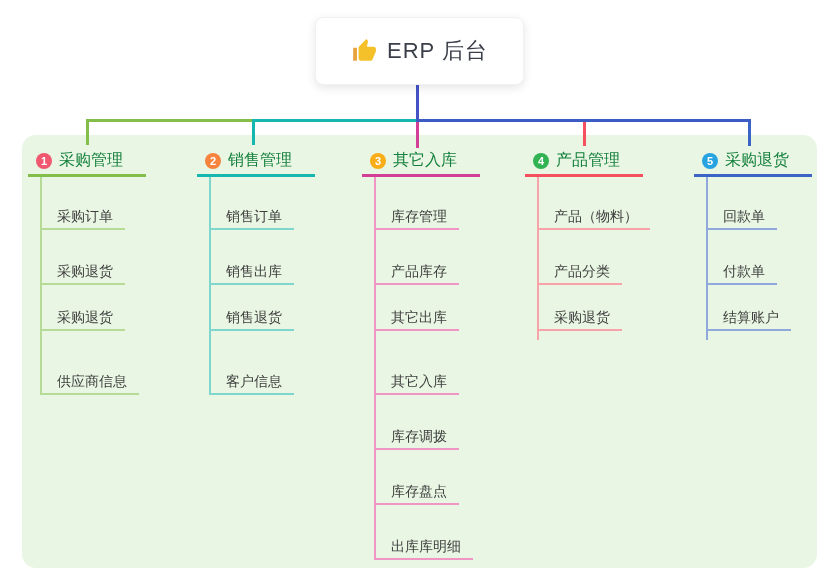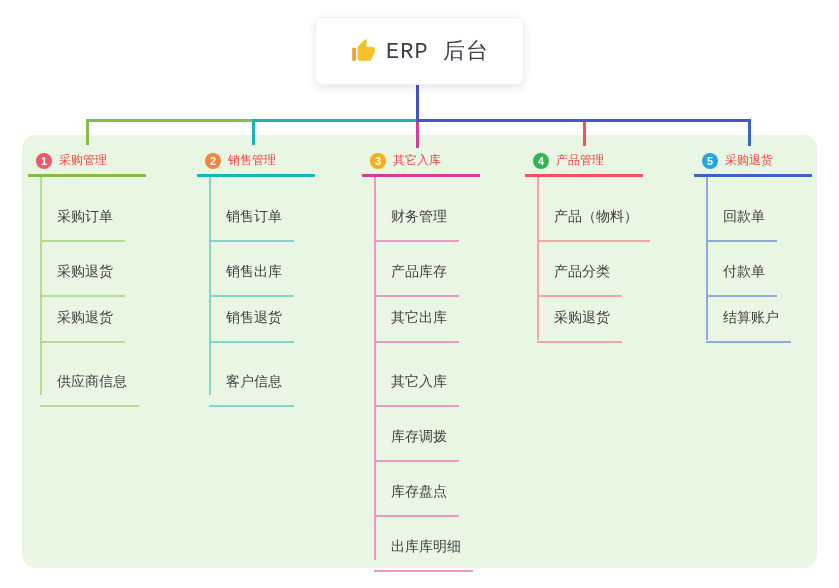--- a/index.html
+++ b/index.html
@@ -1,32 +1,32 @@
 <!DOCTYPE html>
 <html><head>
 <meta charset="utf-8">
 <style>
   html,body{margin:0;padding:0;background:#ffffff;font-family:"Liberation Sans","DejaVu Sans",sans-serif;}
   .stage{position:relative;width:839px;height:588px;background:#fff;overflow:hidden;}
   .panel{position:absolute;left:22px;top:135px;width:795px;height:433px;border-radius:14px;}
   .root-node{position:absolute;left:315px;top:17px;width:207px;height:66px;background:#ffffff;
     border:1px solid #f1f1f1;border-radius:8px;box-shadow:0 3px 10px rgba(0,0,0,0.10);
-    display:flex;align-items:center;justify-content:center;gap:10px;cursor:pointer;font-family:Liberation Mono, monospace;}
+    display:flex;align-items:center;justify-content:center;gap:10px;cursor:pointer;}
   .root-title{font-size:22px;color:#3b3f4a;font-weight:500;letter-spacing:1px;}
   .seg{position:absolute;}
   
   .branch{position:static;}
   .bhead{position:absolute;left:var(--x);top:147px;width:110px;height:27px;padding-left:8px;
     border-bottom:3px solid var(--c);display:flex;align-items:center;gap:7px;cursor:pointer;}
   .badge{width:16px;height:16px;border-radius:50%;background:var(--bc);color:#fff;font-size:11px;
     line-height:16px;text-align:center;font-weight:bold;flex:none;}
-  .blabel{font-size:12px;color:#ef4444;font-weight:500;white-space:nowrap;}
+  .blabel{font-size:16px;color:#15803d;font-weight:500;white-space:nowrap;}
   .stem{position:absolute;left:calc(var(--x) + 12px);top:177px;width:2px;background:var(--cl);}
   .child{position:absolute;left:calc(var(--x) + 12px);height:24px;line-height:23px;
-    padding:0 12px 12px 17px;border-bottom:2px solid var(--cl);white-space:nowrap;cursor:pointer;}
+    padding:0 12px 0 17px;border-bottom:2px solid var(--cl);white-space:nowrap;cursor:pointer;}
   .ct{font-size:14px;color:#3e3e3e;}
   .r0{top:204px}.r1{top:259px}.r2{top:305px}.r3{top:369px}.r4{top:424px}.r5{top:479px}.r6{top:534px}
   [data-branch="0"]{--x:28px}  [data-branch="0"] .stem{height:218px}
   [data-branch="1"]{--x:197px} [data-branch="1"] .stem{height:218px}
   [data-branch="2"]{--x:362px} [data-branch="2"] .stem{height:383px}
   [data-branch="3"]{--x:525px} [data-branch="3"] .stem{height:163px}
   [data-branch="4"]{--x:694px} [data-branch="4"] .stem{height:163px}
 </style>
 </head>
 <body>
@@ -80,21 +80,21 @@
     <div class="child r2"><span class="ct">销售退货</span></div>
     <div class="child r3"><span class="ct">客户信息</span></div>
   </div>
 
   <div class="branch" data-branch="2" style="--c: #d33f96; --cl: #ef96c5; --bc: #f9ad18;">
     <div class="bhead">
       <span class="badge">3</span>
       <span class="blabel">其它入库</span>
     </div>
     <div class="stem"></div>
-    <div class="child r0"><span class="ct">财务管理</span></div>
+    <div class="child r0"><span class="ct">库存管理</span></div>
     <div class="child r1"><span class="ct">产品库存</span></div>
     <div class="child r2"><span class="ct">其它出库</span></div>
     <div class="child r3"><span class="ct">其它入库</span></div>
     <div class="child r4"><span class="ct">库存调拨</span></div>
     <div class="child r5"><span class="ct">库存盘点</span></div>
     <div class="child r6"><span class="ct">出库库明细</span></div>
   </div>
 
   <div class="branch" data-branch="3" style="--c: #f4505f; --cl: #f8a2aa; --bc: #31b353;">
     <div class="bhead">

